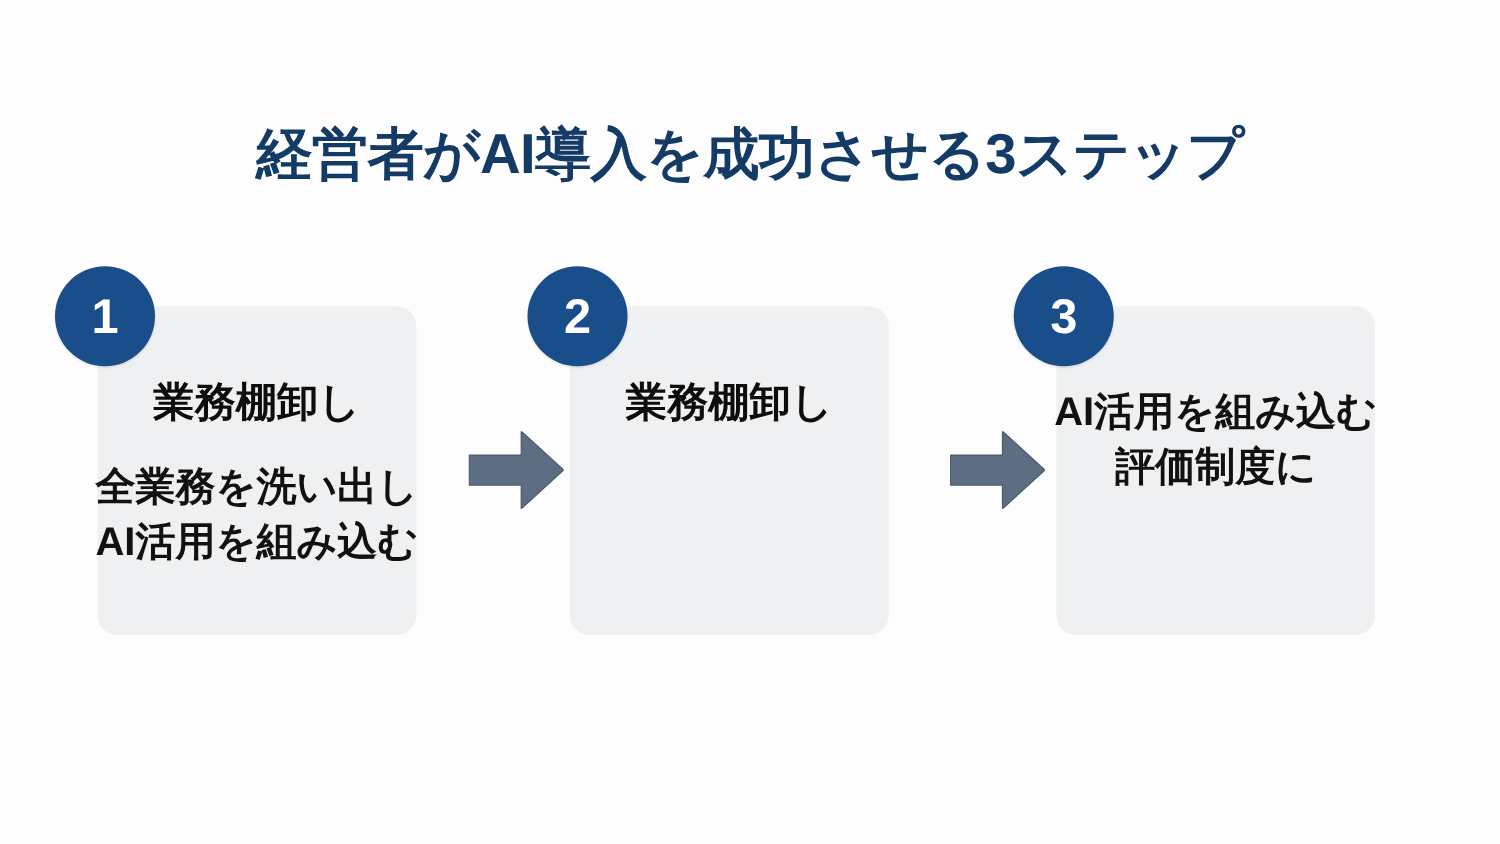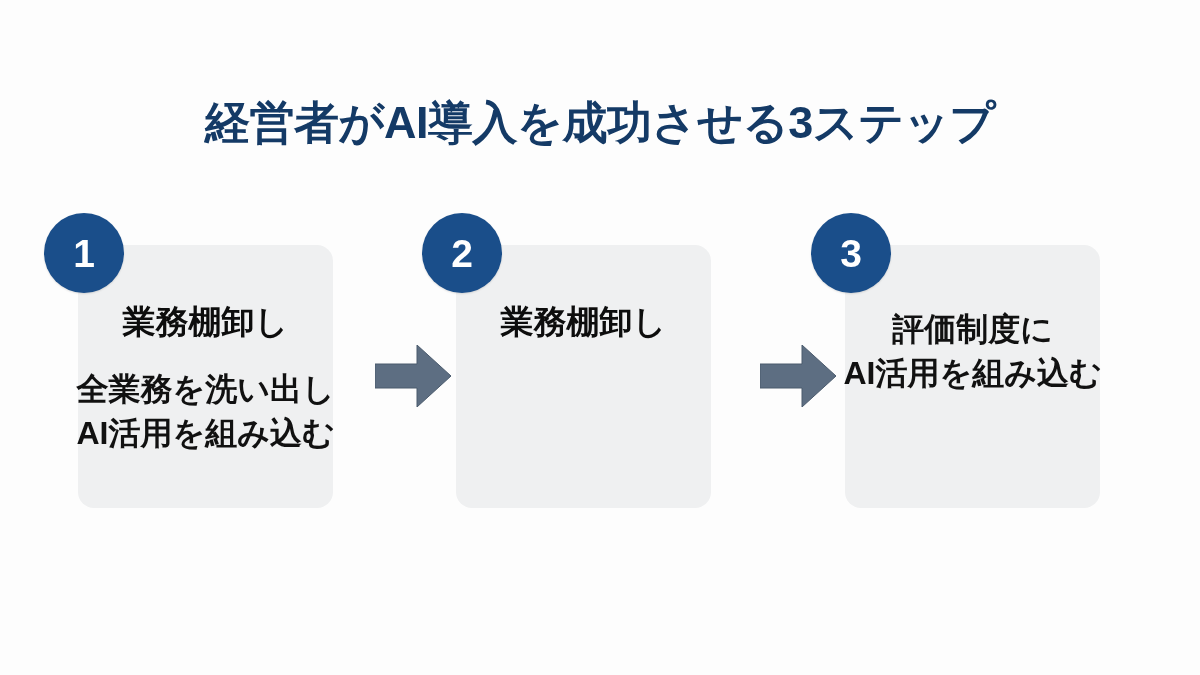--- a/index.html
+++ b/index.html
@@ -158,21 +158,21 @@
 
     <div class="arrow arrow-2">
       <svg viewBox="0 0 76 62" xmlns="http://www.w3.org/2000/svg" aria-hidden="true">
         <polygon points="0,19 42,19 42,0 76,31 42,62 42,43 0,43" fill="#5d6e82" stroke="#4b5b6d" stroke-width="1"></polygon>
       </svg>
     </div>
 
     <div class="step step-3">
       <div class="step-card">
         <div class="step-desc">
+          <span class="line">AI活用を組み込む</span>
           <span class="line">評価制度に</span>
-          <span class="line">AI活用を組み込む</span>
         </div>
       </div>
       <div class="step-badge">3</div>
     </div>
 
   </div>
 </div>
 
 </body></html>

